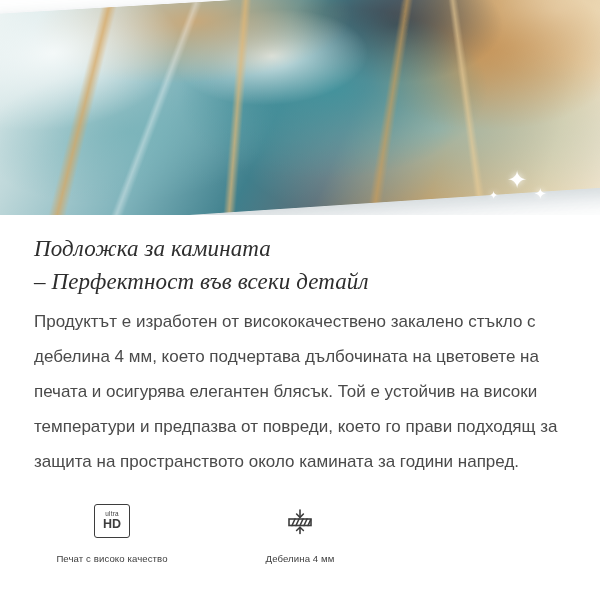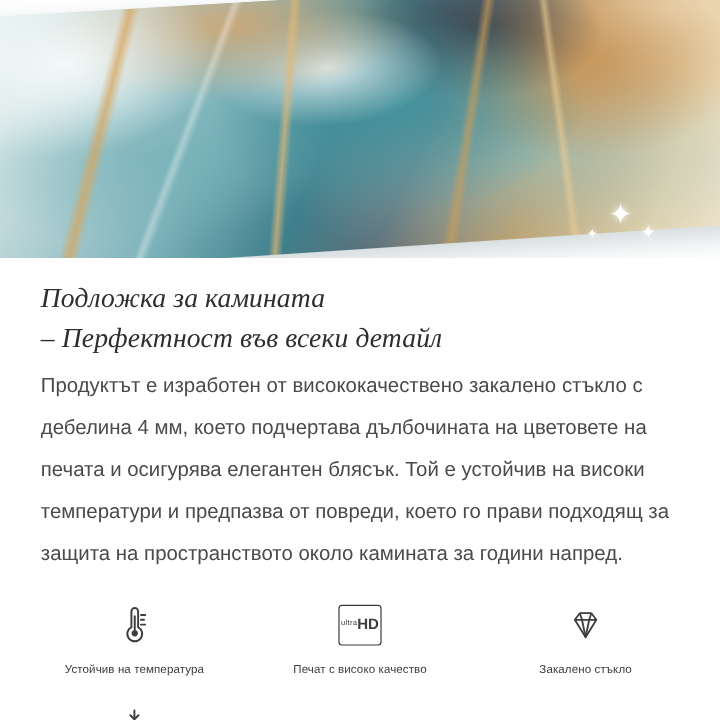--- a/index.html
+++ b/index.html
@@ -153,21 +153,21 @@
     font-size: 9.6px;
     color: #3d3d3d;
     letter-spacing: 0.1px;
   }
   .hd-badge {
     width: 34px;
     height: 32px;
     border: 1.6px solid #3d3d3d;
     border-radius: 3px;
     display: flex;
-    flex-direction: row;
+    flex-direction: column;
     align-items: center;
     justify-content: center;
     line-height: 1;
   }
   .hd-badge .u {
     font-size: 6.4px;
     letter-spacing: 0.2px;
     color: #3d3d3d;
     margin-bottom: 1px;
   }
@@ -197,58 +197,32 @@
   <div class="content">
     <h1 class="headline">
       <span class="l1">Подложка за камината</span>
       <span class="l2">– Перфектност във всеки детайл</span>
     </h1>
     <p class="body-copy">Продуктът е изработен от висококачествено закалено стъкло с дебелина 4 мм, което подчертава дълбочината на цветовете на печата и осигурява елегантен блясък. Той е устойчив на високи температури и предпазва от повреди, което го прави подходящ за защита на пространството около камината за години напред.</p>
   </div>
 
   <div class="features">
 
-    <div class="feature">
-      <div class="feature-icon">
-        <svg width="44" height="44" viewBox="0 0 44 44" fill="none" stroke="#3d3d3d" stroke-width="1.6" stroke-linecap="round">
-          <path d="M19.5 10.5a2.8 2.8 0 0 1 5.6 0v13.2a6.2 6.2 0 1 1-5.6 0z"></path>
-          <line x1="22.3" y1="14.5" x2="22.3" y2="26.5"></line>
-          <circle cx="22.3" cy="28.8" r="2.6" fill="#3d3d3d" stroke="none"></circle>
-          <line x1="27.5" y1="13.5" x2="31" y2="13.5"></line>
-          <line x1="27.5" y1="17.5" x2="30" y2="17.5"></line>
-          <line x1="27.5" y1="21.5" x2="31" y2="21.5"></line>
-        </svg>
-      </div>
-      <div class="feature-label">Устойчив на температура</div>
-    </div>
 
     <div class="feature">
       <div class="feature-icon">
         <div class="hd-badge">
           <span class="u">ultra</span>
           <span class="hd">HD</span>
         </div>
       </div>
       <div class="feature-label">Печат с високо качество</div>
     </div>
 
 
-    <div class="feature">
-      <div class="feature-icon">
-        <svg width="44" height="44" viewBox="0 0 44 44" fill="none" stroke="#3d3d3d" stroke-width="1.5" stroke-linejoin="round">
-          <path d="M13 17.5h18L22 32z"></path>
-          <path d="M13 17.5l4.2-5.5h9.6l4.2 5.5"></path>
-          <line x1="17.2" y1="12" x2="19" y2="17.5"></line>
-          <line x1="26.8" y1="12" x2="25" y2="17.5"></line>
-          <line x1="19" y1="17.5" x2="22" y2="32"></line>
-          <line x1="25" y1="17.5" x2="22" y2="32"></line>
-        </svg>
-      </div>
-      <div class="feature-label">Закалено стъкло</div>
-    </div>
 
 
     <div class="feature">
       <div class="feature-icon">
         <svg width="44" height="44" viewBox="0 0 44 44" fill="none" stroke="#3d3d3d" stroke-width="1.6" stroke-linecap="round">
           <line x1="22" y1="11" x2="22" y2="18"></line>
           <polyline points="18.6,15 22,18.4 25.4,15" stroke-linejoin="round"></polyline>
           <rect x="11" y="20" width="22" height="6.5"></rect>
           <line x1="14" y1="26.5" x2="17" y2="20"></line>
           <line x1="18" y1="26.5" x2="21" y2="20"></line>

